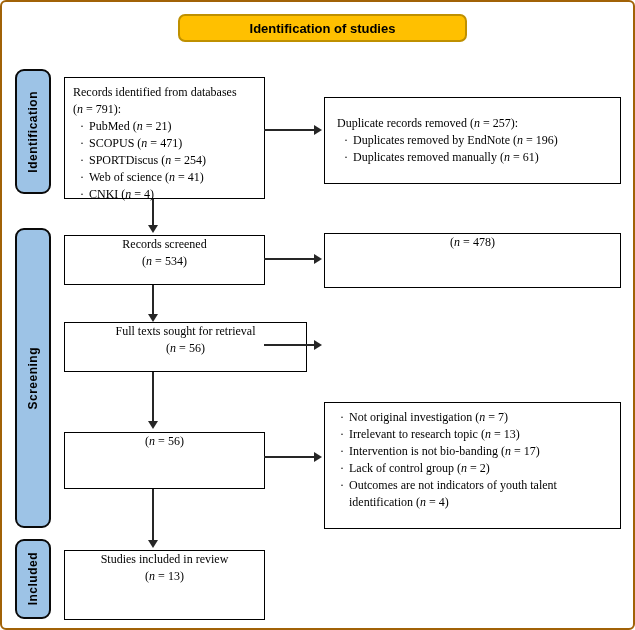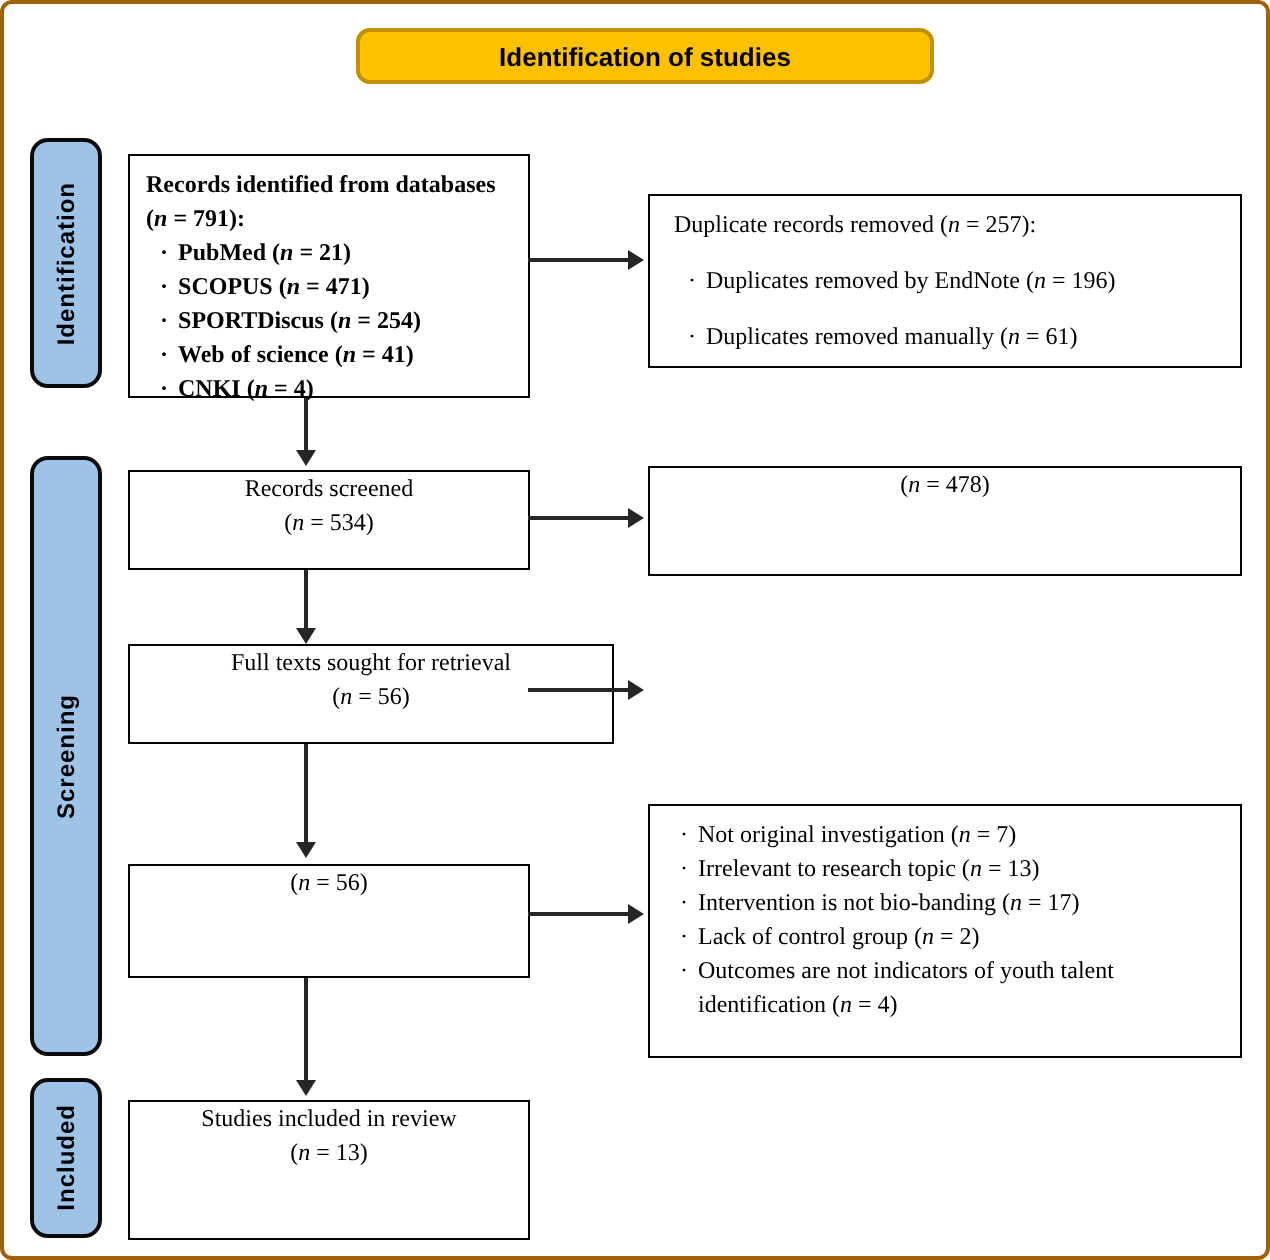--- a/index.html
+++ b/index.html
@@ -46,21 +46,21 @@
     background:#fff;
     border:1.5px solid var(--box-border,#000);
     line-height:1.42;
   }
   .box.center{
     display:flex;flex-direction:column;
     align-items:center;justify-content:flex-start;
     text-align:center;
   }
   .box.leftpad{
-    display:flex;flex-direction:column;justify-content:space-between;
+    display:flex;flex-direction:column;justify-content:center;
     padding:6px 8px;
   }
   .bullet-row{display:flex;gap:5px;padding-left:7px;}
   .bullet-row .bullet{flex:0 0 auto;}
   .bullet-row .btxt{flex:1 1 auto;}
   .varrow{position:absolute;width:2px;background:var(--arrow,#262626);}
   .varrow-head{
     position:absolute;width:0;height:0;
     border-left:5px solid transparent;border-right:5px solid transparent;
     border-top:8px solid var(--arrow,#262626);
@@ -85,21 +85,21 @@
   <div class="stage" style="top:67px;height:125px;">
     <span>Identification</span>
   </div>
   <div class="stage" style="top:226px;height:300px;">
     <span>Screening</span>
   </div>
   <div class="stage" style="top:537px;height:80px;">
     <span>Included</span>
   </div>
 
-  <div class="box leftpad" style="left:62px;top:75px;width:201px;height:122px;justify-content:flex-start;font-weight:bold;">
+  <div class="box leftpad" style="left:62px;top:75px;width:201px;height:122px;justify-content:flex-start;">
     <div>Records identified from databases</div>
     <div>(<i>n</i> = 791):</div>
     <div class="bullet-row">
       <span class="bullet">·</span>
       <span class="btxt">PubMed (<i>n</i> = 21)</span>
     </div>
     <div class="bullet-row">
       <span class="bullet">·</span>
       <span class="btxt">SCOPUS (<i>n</i> = 471)</span>
     </div>

